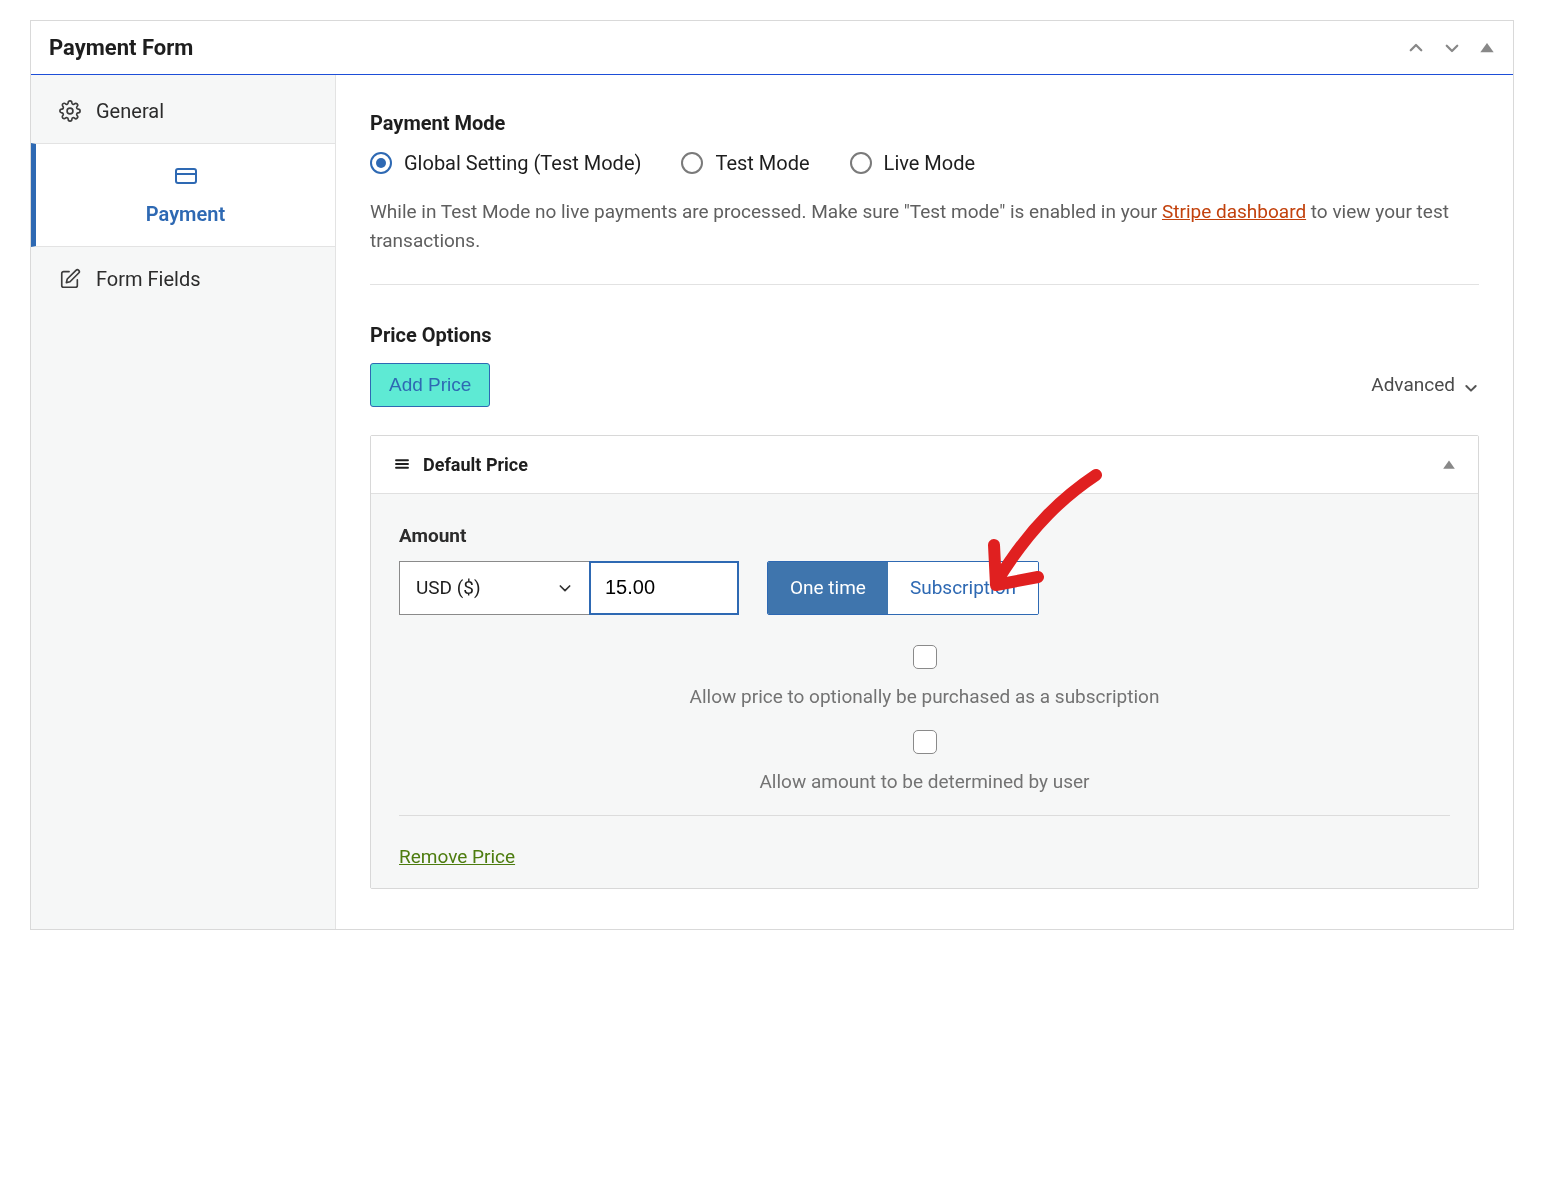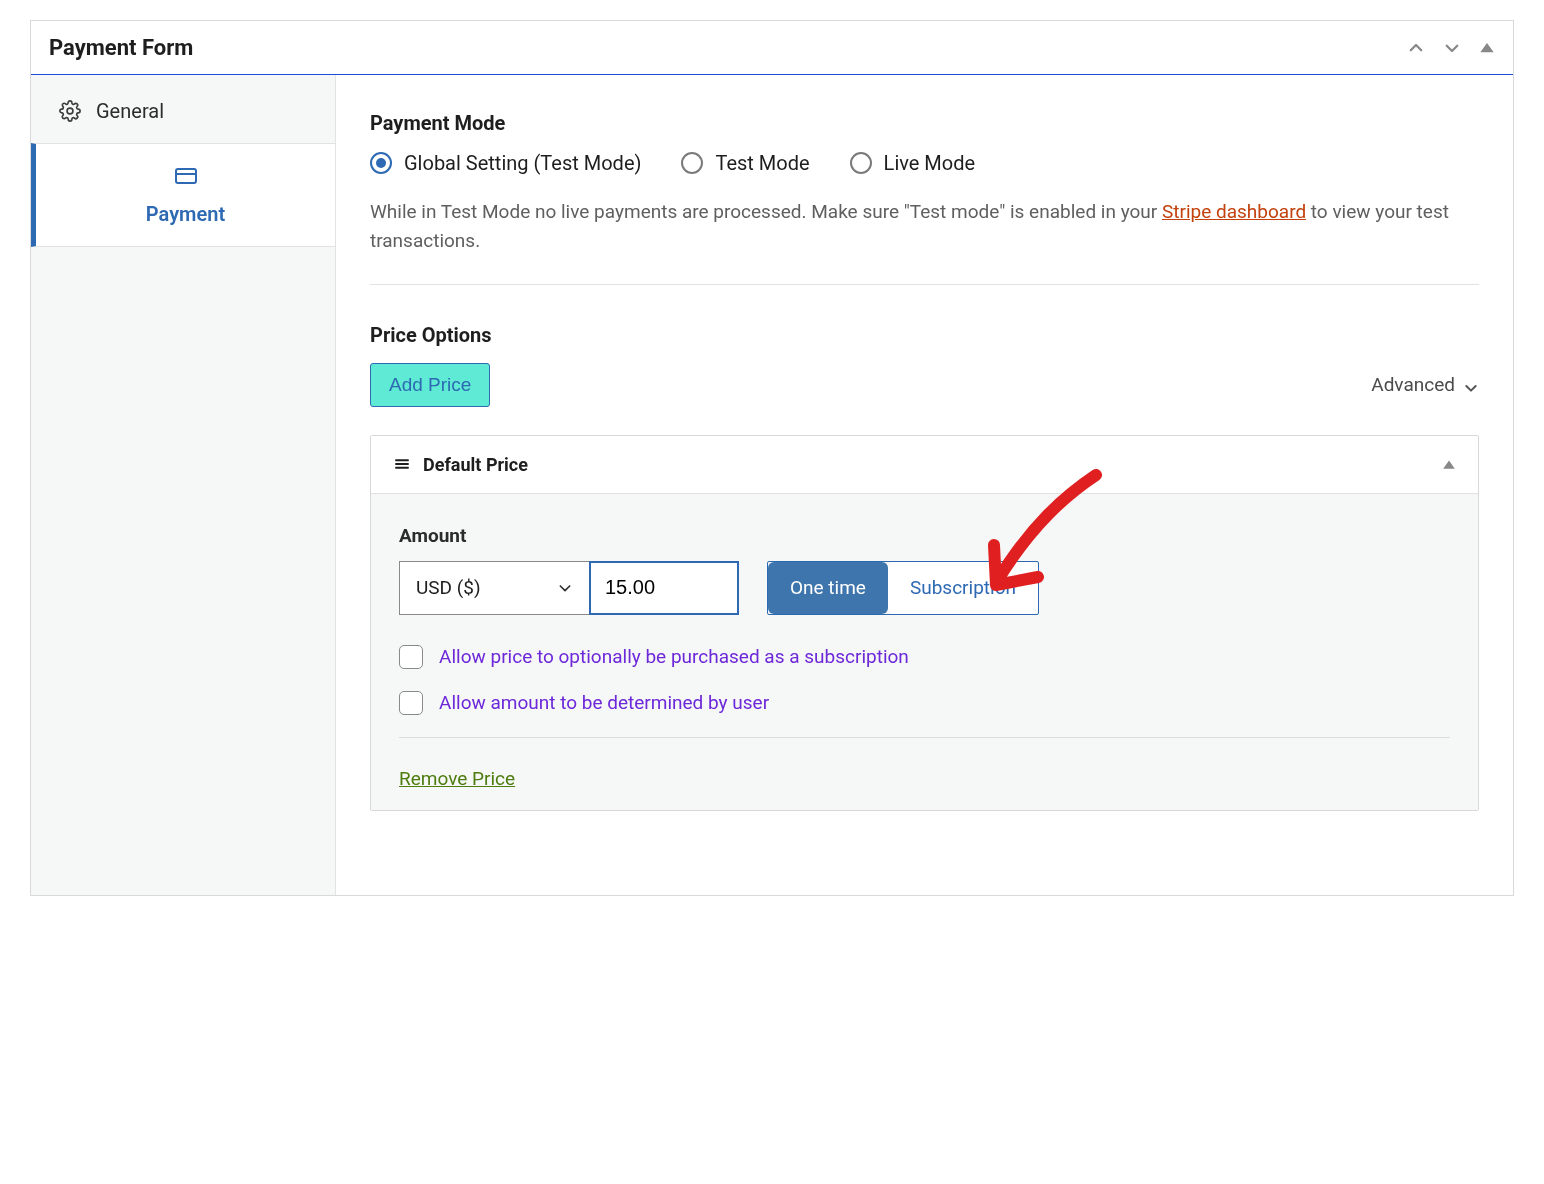--- a/index.html
+++ b/index.html
@@ -211,39 +211,39 @@
     border-radius: 2px;
     overflow: hidden;
   }
   .toggle {
     height: 100%;
     display: flex;
     align-items: center;
     padding: 0 22px;
     font-size: 19px;
     cursor: pointer;
-    border-radius: 6px;
   }
   .toggle.active {
     background: #3f75ad;
     color: #fff;
   }
   .toggle:not(.active) {
     color: #2e69b3;
     background: #fff;
   }
 
   .check-row {
     display: flex;
     align-items: center;
     gap: 16px;
     font-size: 19px;
-    color: #6d28d9;
+    color: #737373;
     margin: 10px 0 22px 0;
     cursor: pointer;
+    flex-direction: column;
   }
   .checkbox {
     width: 24px; height: 24px;
     border: 1.5px solid #8a8a8a;
     border-radius: 5px;
     background: #fff;
   }
   .price-sep {
     border: none;
     border-top: 1px solid #dcdcdc;
@@ -306,20 +306,29 @@
       </div>
       <div class="tab active">
         <span class="icon">
           <svg width="24" height="24" viewBox="0 0 24 24" fill="none" stroke="#2e69b3" stroke-width="2">
               <rect x="2" y="5" width="20" height="14" rx="2"></rect>
               <line x1="2" y1="10" x2="22" y2="10"></line>
             </svg>
         </span>
         <span>Payment</span>
       </div>
+      <div class="tab">
+        <span class="icon">
+          <svg width="22" height="22" viewBox="0 0 24 24" fill="none" stroke="#3c3c3c" stroke-width="1.8" stroke-linecap="round" stroke-linejoin="round">
+              <path d="M11 4H5a2 2 0 0 0-2 2v13a2 2 0 0 0 2 2h13a2 2 0 0 0 2-2v-6"></path>
+              <path d="M18.5 2.5a2.1 2.1 0 0 1 3 3L12 15l-4 1 1-4 9.5-9.5z"></path>
+            </svg>
+        </span>
+        <span>Form Fields</span>
+      </div>
     </div>
 
     <div class="content">
 
       <div class="section-head">Payment Mode</div>
 
       <div class="radios">
         <label class="radio selected">
           <span class="radio-dot"></span>
           <span>Global Setting (Test Mode)</span>

